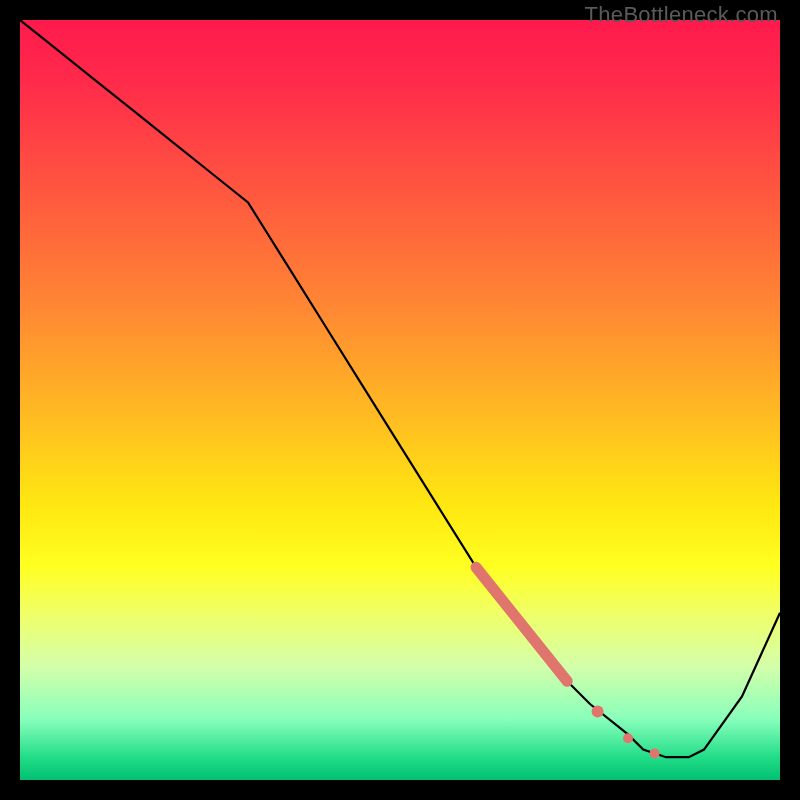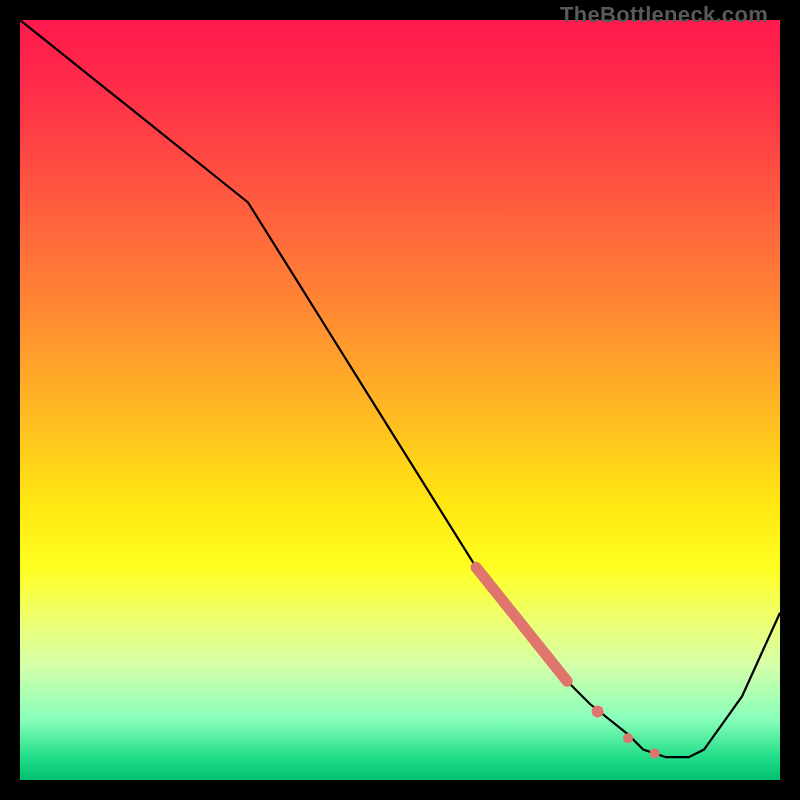--- a/index.html
+++ b/index.html
@@ -32,24 +32,24 @@
       #f0ff66 78%,
       #d4ffaa 85%,
       #88ffbb 92%,
       #22dd88 97%,
       #00c070 100%
     );
   }
   .watermark {
     position: absolute;
     top: 2px;
-    right: 32px;
+    right: 22px;
     color: #5a5a5a;
     font-size: 22px;
-    font-weight: 700;
+    font-weight: 400;
     letter-spacing: 0.3px;
     z-index: 10;
     margin-left: 41px;
   }
   svg.overlay {
     position: absolute;
     inset: 0;
     width: 760px;
     height: 760px;
     z-index: 5;

